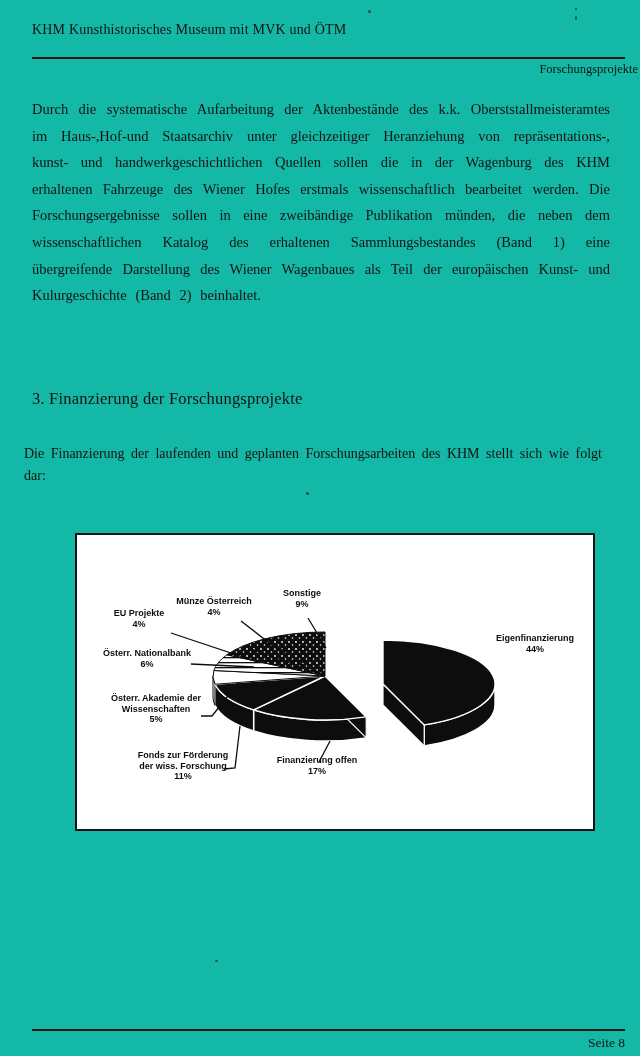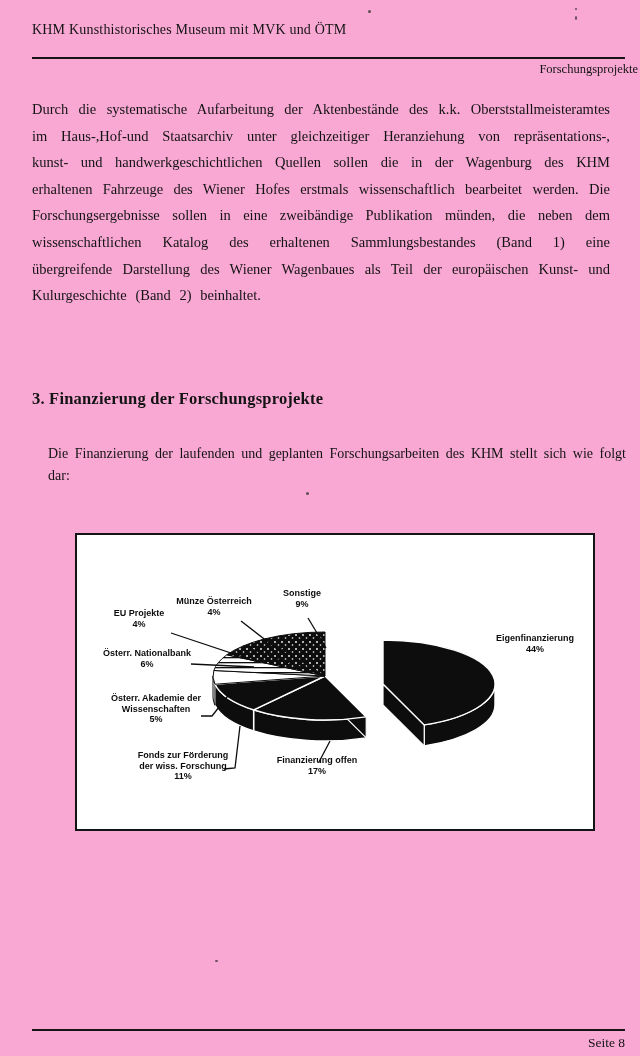--- a/index.html
+++ b/index.html
@@ -1,20 +1,20 @@
 <!DOCTYPE html>
 <html><head>
 <meta charset="utf-8">
 <style>
   html,body{margin:0;padding:0;background:#e8e8e4;}
   .page{
     position:relative;
     width:640px;height:1056px;
     margin:0 auto;
-    background:#f9a8d4;
+    background:#14b8a6;
     color:#131313;
     font-family:"Liberation Serif", serif;
     overflow:hidden;
   }
   .header-title{
     position:absolute;left:32px;top:22px;
     font-size:14px;letter-spacing:.2px;
   }
   .rule{position:absolute;left:32px;height:2px;background:#151515;}
   .rule-top{top:57px;width:593px;}
@@ -24,24 +24,24 @@
     font-size:12.5px;
     text-align:right;
   }
   .para1{
     position:absolute;left:32px;top:96px;width:578px;
     font-size:14.5px;line-height:26.6px;
     text-align:justify;word-spacing:5px;
   }
   .section-heading{
     position:absolute;left:32px;top:389px;
-    font-size:16.5px;font-weight:bold;letter-spacing:.2px;
+    font-size:16.5px;font-weight:normal;letter-spacing:.2px;
   }
   .para2{
-    position:absolute;left:48px;top:443px;width:578px;
+    position:absolute;left:24px;top:443px;width:578px;
     font-size:14px;line-height:21.5px;
     text-align:justify;word-spacing:2px;
   }
   .figure{
     position:absolute;left:75px;top:533px;
     width:520px;height:298px;
     box-sizing:border-box;
     border:2px solid #141414;
     background:#fff;
   }

